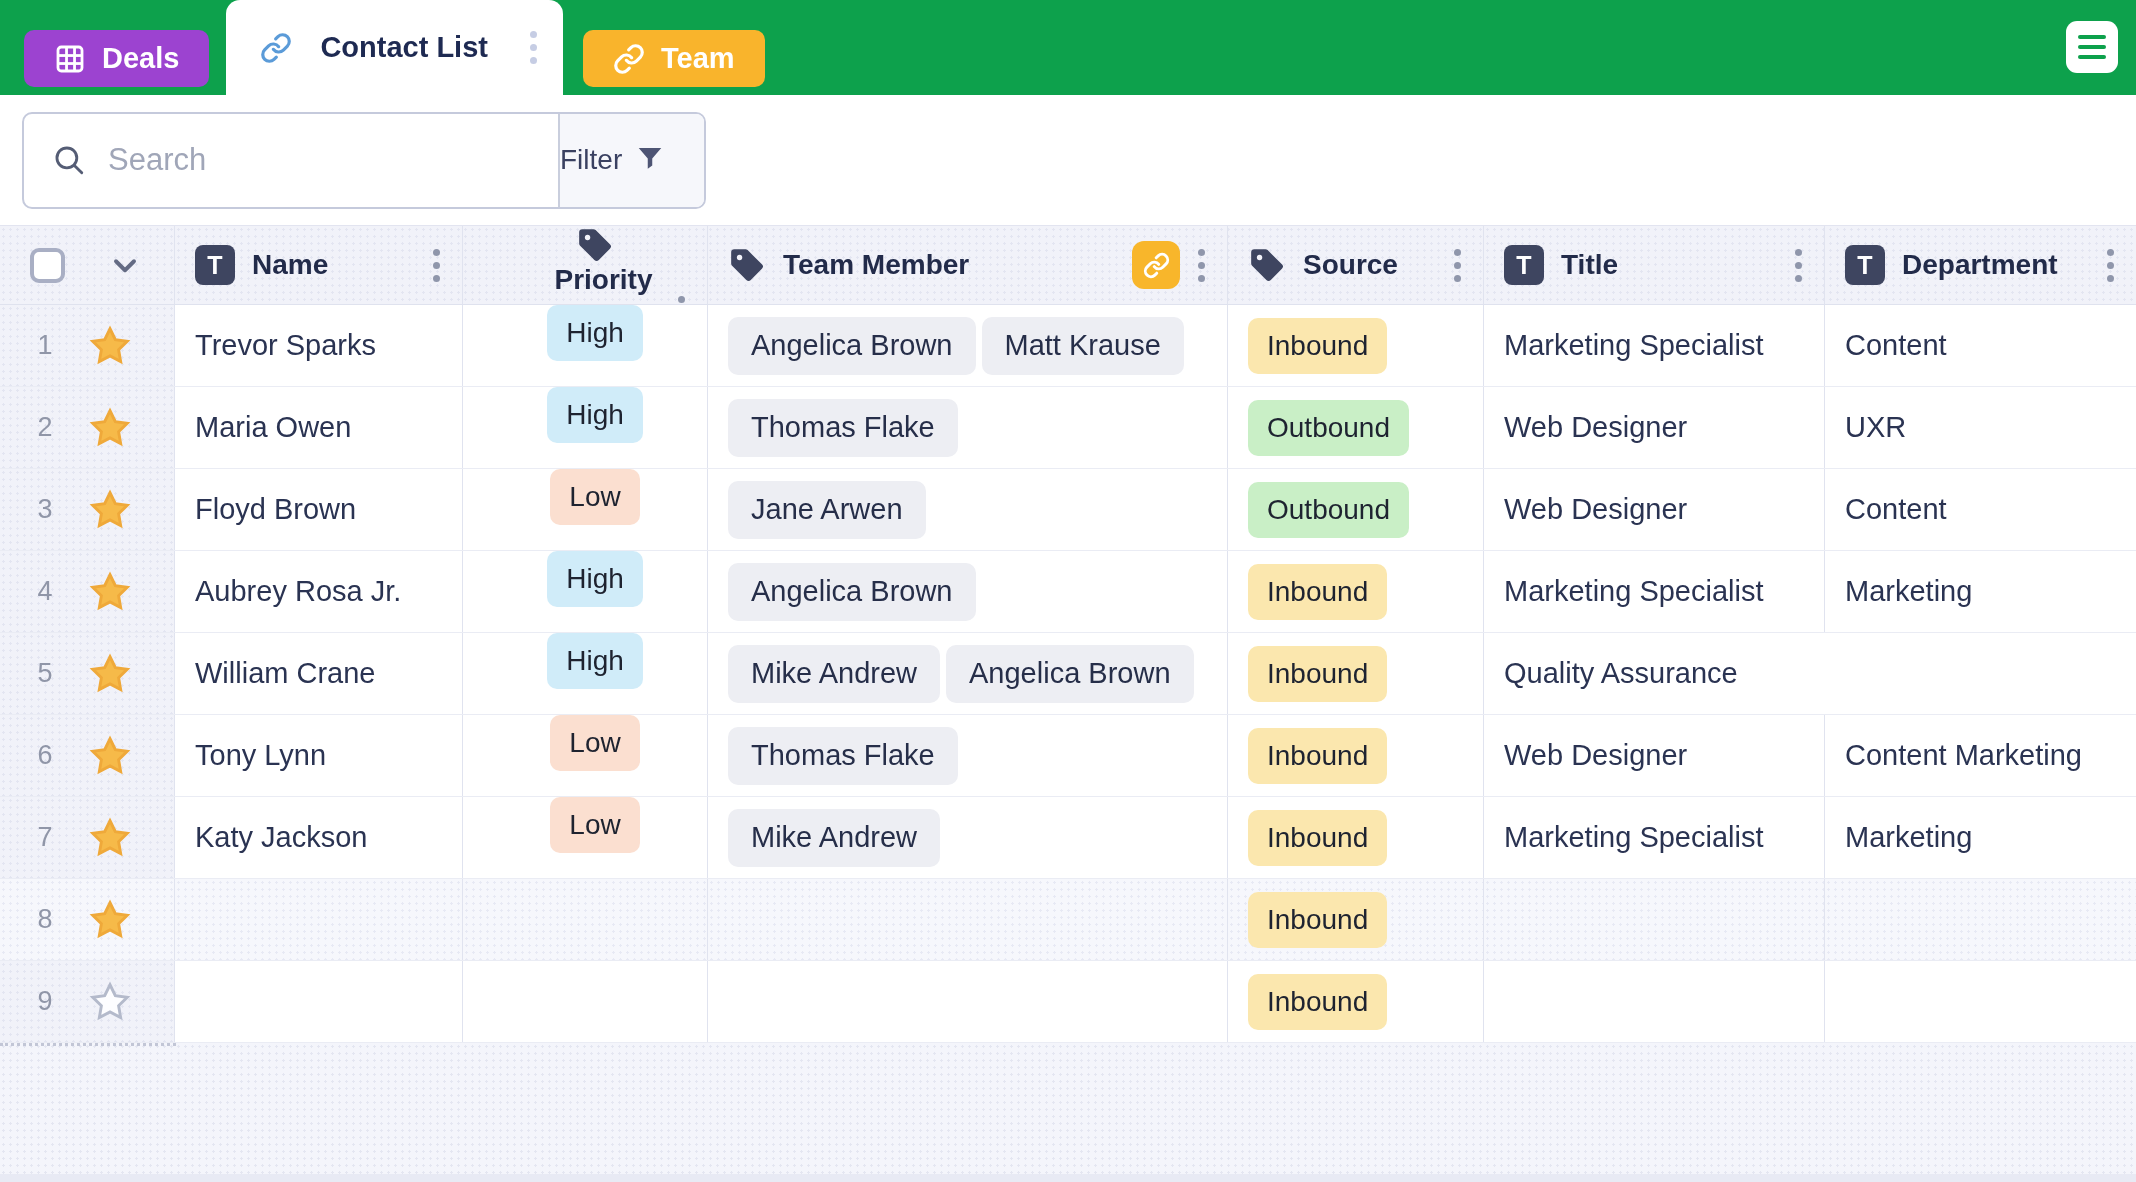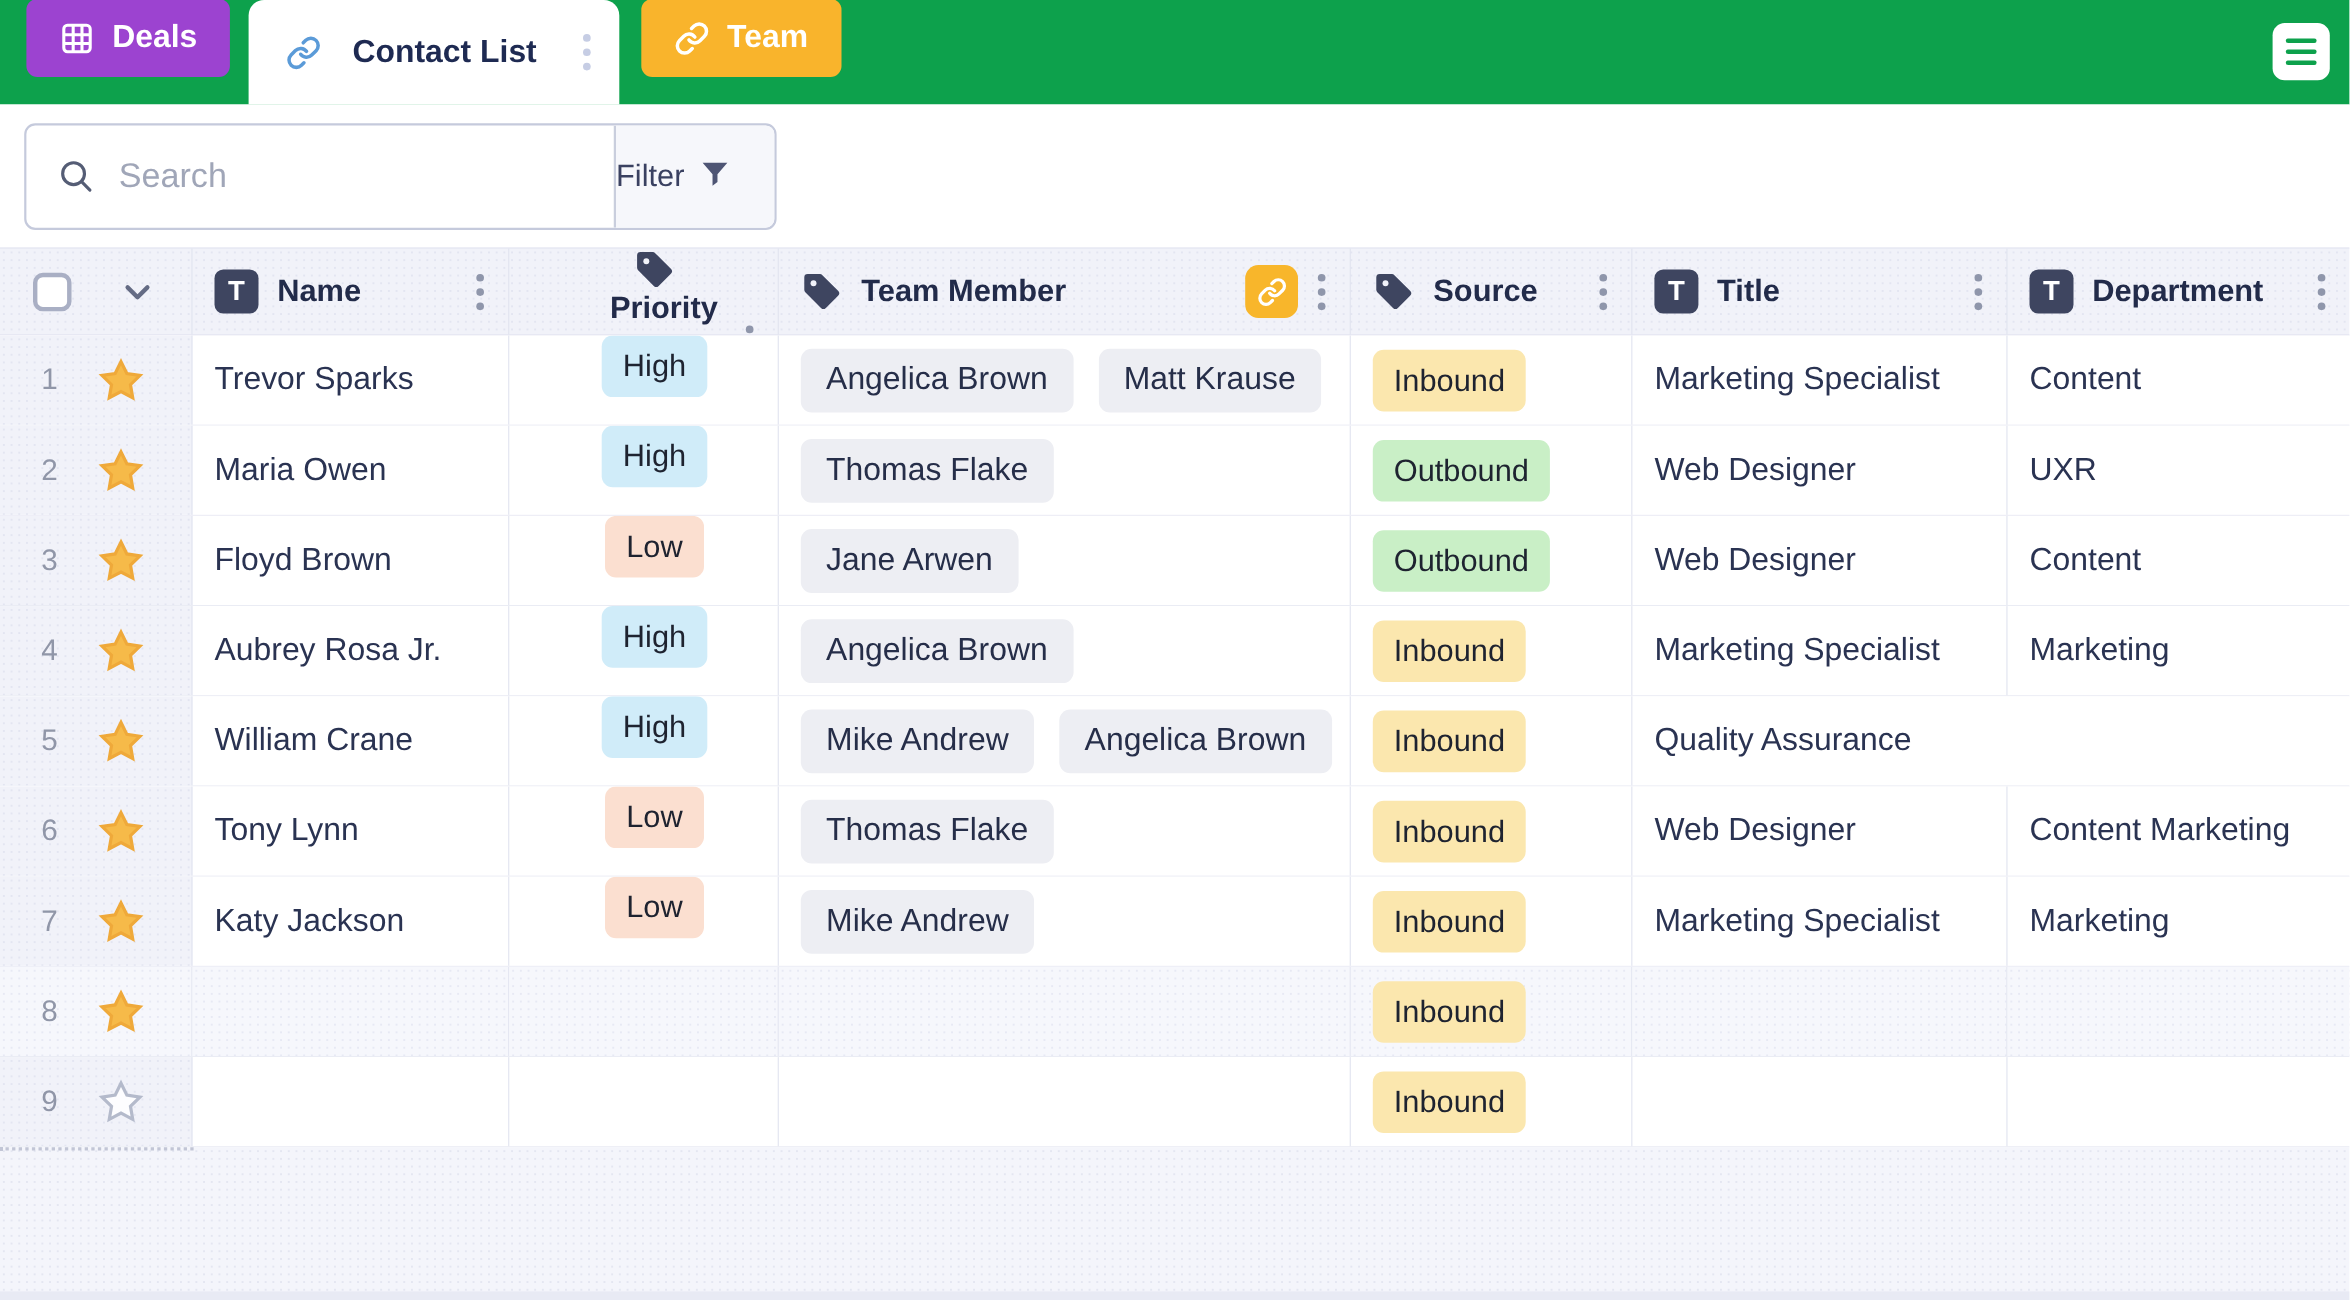--- a/index.html
+++ b/index.html
@@ -2,21 +2,21 @@
 <html><head>
 <meta charset="utf-8">
 <style>
   * { margin:0; padding:0; box-sizing:border-box; }
   html,body { width:2136px; height:1182px; overflow:hidden; background:#fff;
               font-family:"Liberation Sans", sans-serif; }
   .app { width:2136px; height:1182px; display:flex; flex-direction:column; position:relative; }
 
   
   .topbar { height:95px; background:#0DA14C; display:flex; align-items:flex-end; padding-left:24px; flex-shrink:0; }
-  .tab-btn { height:71px; margin-bottom:25px; border-radius:10px; display:flex; align-items:center;
+  .tab-btn { height:57px; margin-bottom:8px; border-radius:10px; display:flex; align-items:center;
              padding:0 30px; gap:16px; cursor:pointer; }
   .tab-btn .tab-label { color:#fff; font-size:29px; font-weight:700; }
   .tab-deals { background:#9C43D0; margin-right:17px; }
   .tab-team  { background:#F9B42C; }
   .tab-active { height:95px; background:#fff; border-radius:14px 14px 0 0; display:flex; align-items:center;
                 padding:0 26px 0 34px; gap:28px; margin-right:20px; cursor:pointer; }
   .tab-active .tab-label { color:#1E2A52; font-size:29px; font-weight:700; }
   .tab-icon { display:flex; align-items:center; justify-content:center; }
   .tab-icon svg { width:32px; height:32px; }
   .link-blue { color:#5B9BD8; }
@@ -84,21 +84,21 @@
   .star-icon svg path { fill:#FDFDFF; stroke:#B4BACB; stroke-width:1.6; }
   .star-filled svg path { fill:#F6BA49 !important; stroke:#EFA93A !important; }
   .cell-text { font-size:29px; color:#2A3352; white-space:nowrap; }
   .badge { height:56px; display:inline-flex; align-items:center; padding:0 19px; border-radius:10px;
            font-size:28px; color:#1E2330; white-space:nowrap; }
   .badge--high { background:#D0ECF9; }
   .badge--low { background:#FBDFD0; }
   .badge--inbound { background:#FBE7AE; }
   .badge--outbound { background:#C9EFC6; }
   .chip { height:58px; display:inline-flex; align-items:center; padding:0 23px; border-radius:10px;
-          background:#EDEEF3; font-size:29px; color:#262E49; margin-right:23px; white-space:nowrap; }
+          background:#EDEEF3; font-size:29px; color:#262E49; margin-right:6px; white-space:nowrap; }
 
   
   .bottom-area { flex:1; background-color:#F4F5FB;
                  background-image:radial-gradient(#E4E6F1 1.3px, transparent 1.3px);
                  background-size:7px 7px; position:relative; }
   .add-strip { position:absolute; top:0; left:0; width:176px; height:7px; border-top:3px dotted #C2C6D6; }
   .scroll-strip { position:absolute; bottom:0; left:0; width:100%; height:8px; background:#E8EAF4; }
 </style>
 </head>
 <body>

